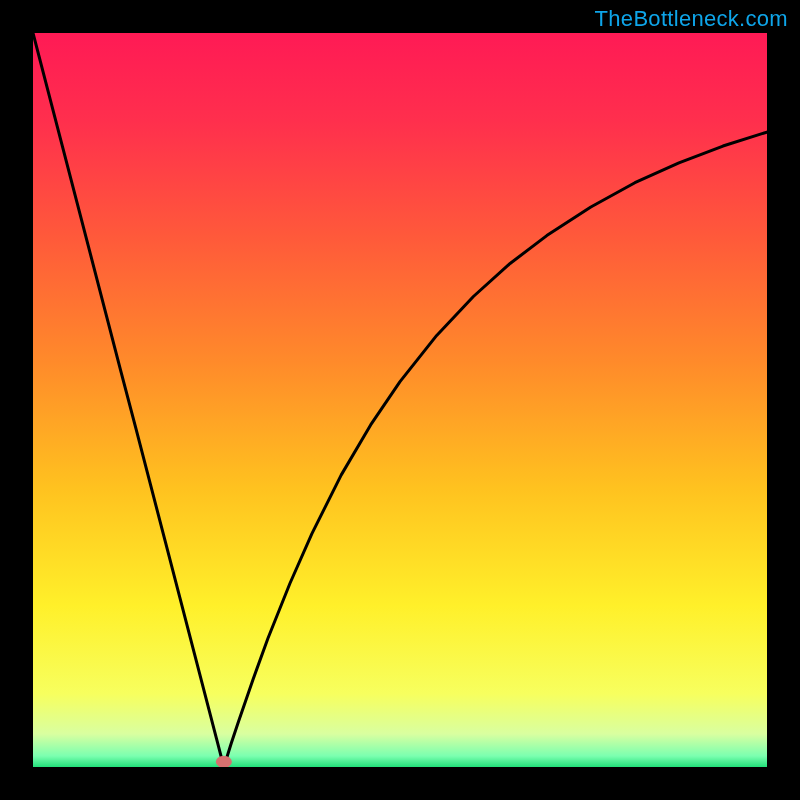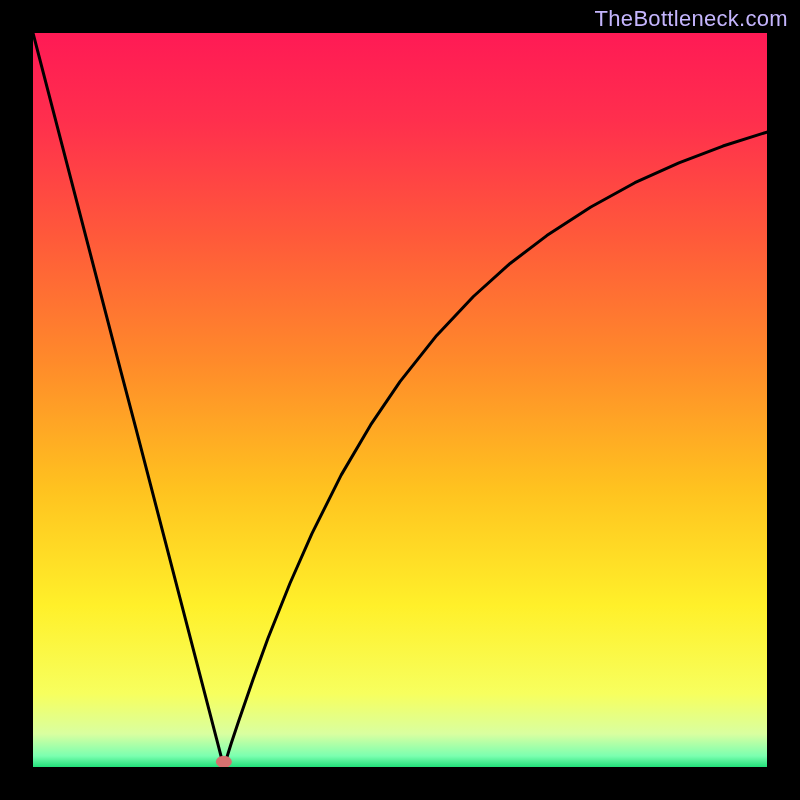--- a/index.html
+++ b/index.html
@@ -22,21 +22,21 @@
     left: 33px;
     top: 33px;
     width: 734px;
     height: 734px;
     overflow: hidden;
   }
   .watermark {
     position: absolute;
     top: 6px;
     right: 12px;
-    color: #c4b5fd;
+    color: #0ea5e9;
     font-size: 22px;
     font-weight: 500;
     letter-spacing: 0.3px;
     user-select: none;
   }
   svg {
     display: block;
     width: 734px;
     height: 734px;
   }

